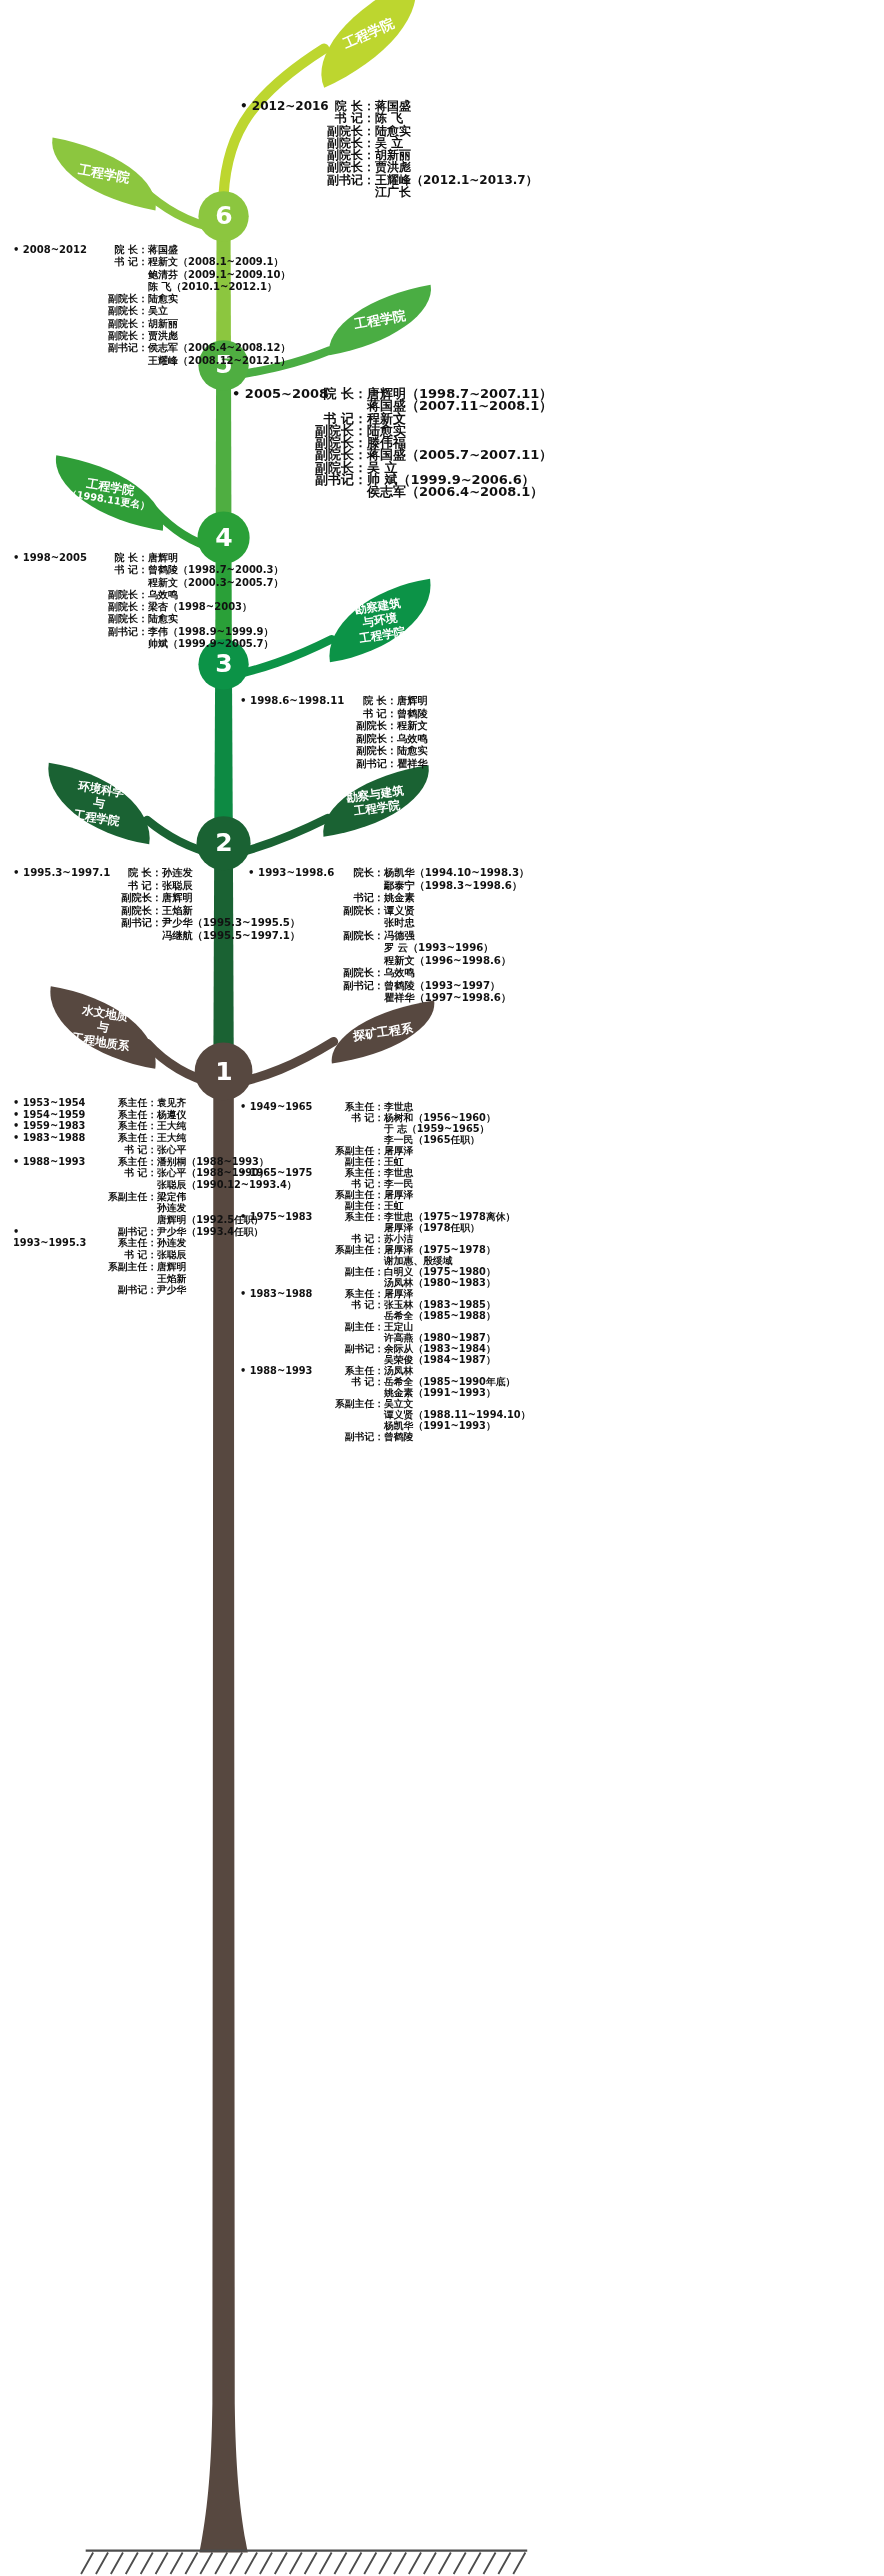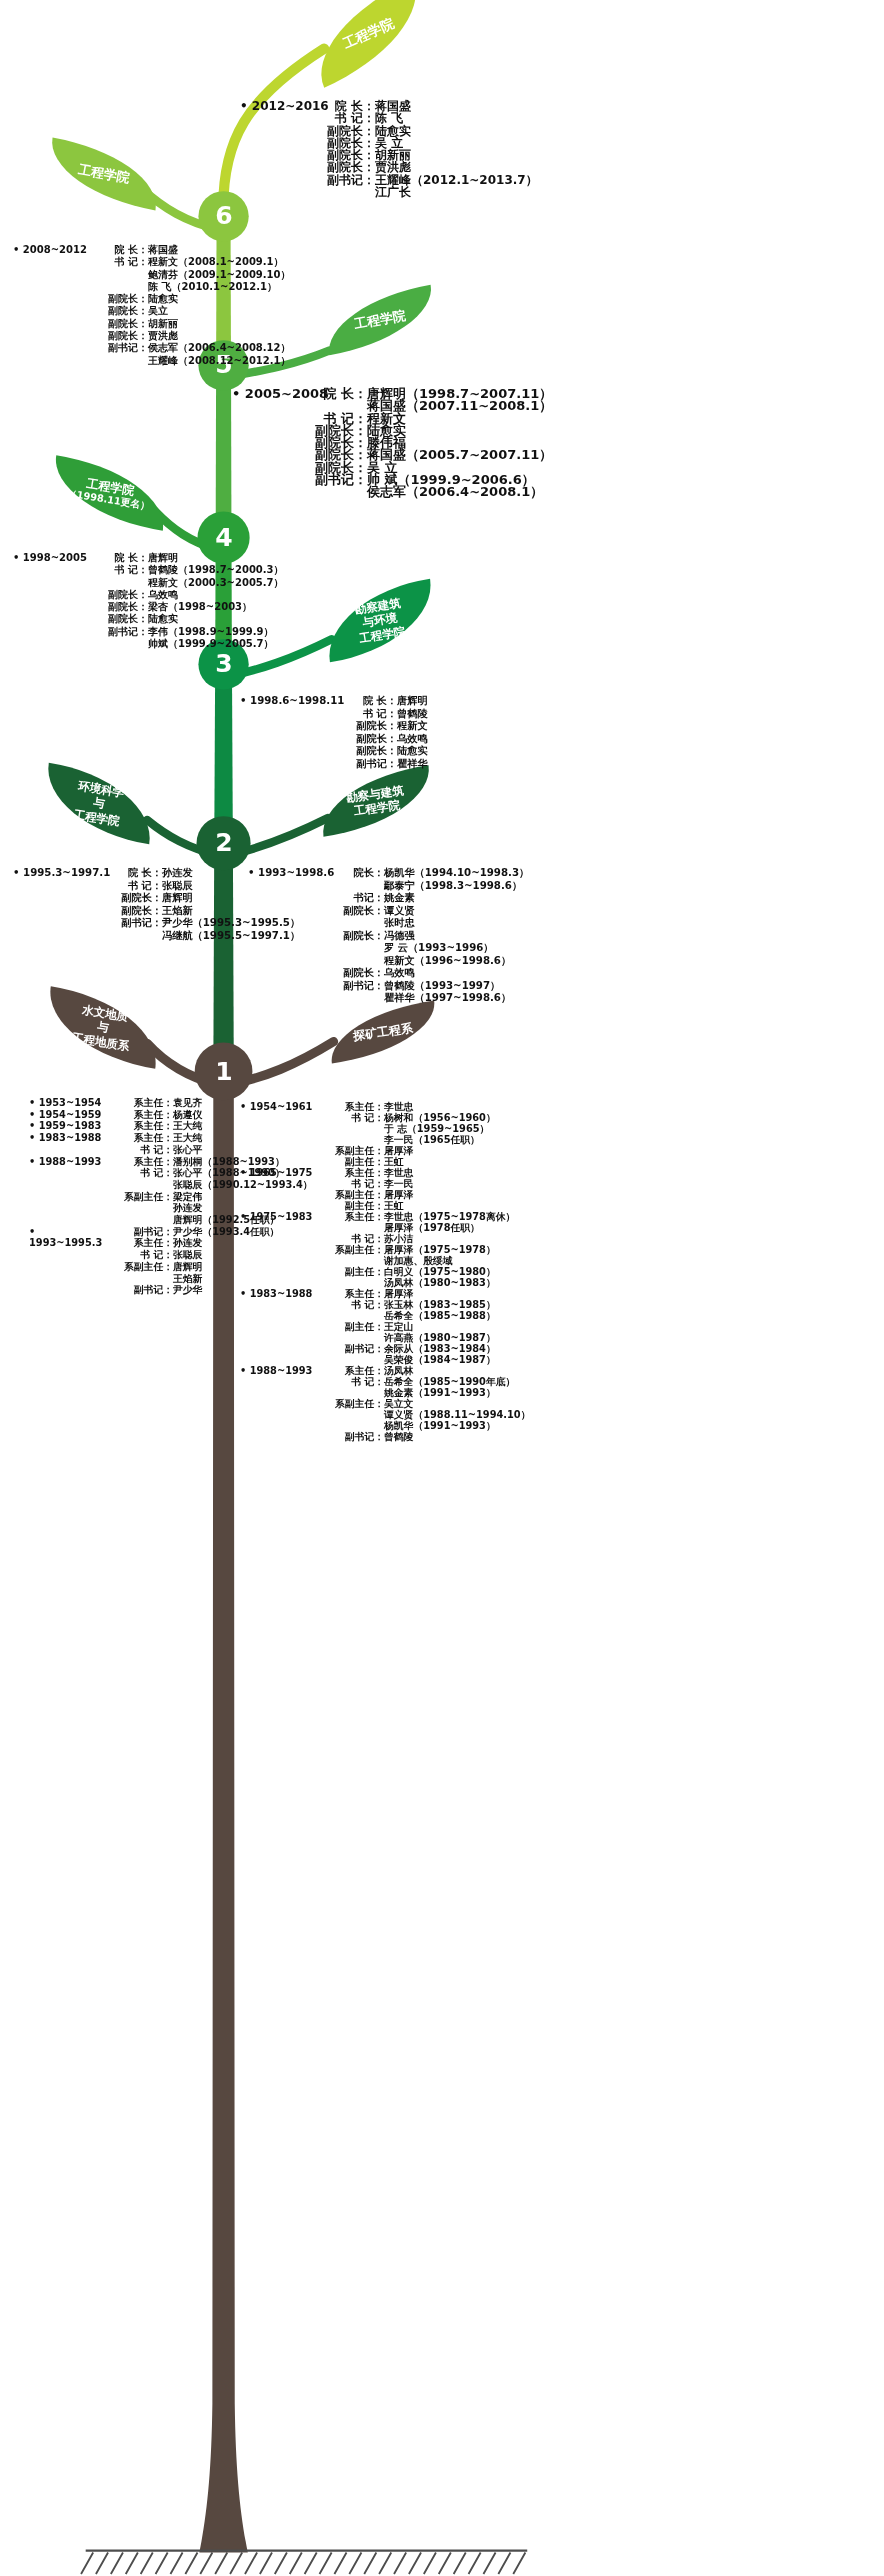--- a/index.html
+++ b/index.html
@@ -42,21 +42,21 @@
   .cp { flex:none; width:var(--pw,75px); white-space:nowrap; }
   .cr { flex:none; width:var(--rw,60px); text-align:right; white-space:nowrap; }
   .cn { white-space:nowrap; }
   .b0 { left:240px; top:100px;  font-size:12px;   line-height:12.3px; --pw:75px;  --rw:60px; }
   .b1 { left:13px;  top:244px;  font-size:10px;   line-height:12.3px; --pw:75px;  --rw:60px; }
   .b2 { left:232px; top:388px;  font-size:13px;   line-height:12.3px; --pw:75px;  --rw:60px; }
   .b3 { left:13px;  top:552px;  font-size:10px;   line-height:12.3px; --pw:75px;  --rw:60px; }
   .b4 { left:240px; top:695px;  font-size:10.2px;   line-height:12.5px; --pw:97px; --rw:60px; }
   .b5 { left:13px;  top:867px;  font-size:10.2px;   line-height:12.5px; --pw:89px;  --rw:60px; }
   .b6 { left:240px; top:867px;  font-size:10.2px;   line-height:12.5px;margin-left:8px; --pw:84px;  --rw:52px; }
-  .b7 { left:13px;  top:1097px; font-size:9.8px; line-height:11.7px;margin-left:16px; --pw:73px;  --rw:71px; }
+  .b7 { left:13px;  top:1097px; font-size:9.8px; line-height:11.7px; --pw:73px;  --rw:71px; }
   .b8 { left:240px; top:1101px; font-size:9.8px; line-height:11px; --pw:73px;  --rw:71px; }
 </style>
 </head>
 <body>
 
 <div class="canvas">
 
   <svg class="tree-svg" width="884" height="2576" viewBox="0 0 949 2765">
 
     <path fill="#574840" d="M 214 2740 C 222 2700 227 2655 228 2580 L 229 1150 L 251 1150 L 252 2580 C 253 2655 258 2700 266 2740 Z"></path>
@@ -601,21 +601,21 @@
 
       <div class="row">
         <span class="cp"></span>
         <span class="cr">副书记：</span>
         <span class="cn">尹少华</span>
       </div>
     </div>
   <div class="block b8">
 
       <div class="row">
-        <span class="cp">• 1954~1961</span>
+        <span class="cp">• 1949~1965</span>
         <span class="cr">系主任：</span>
         <span class="cn">李世忠</span>
       </div>
 
       <div class="row">
         <span class="cp"></span>
         <span class="cr">书 记：</span>
         <span class="cn">杨树和（1956~1960）</span>
       </div>
 

